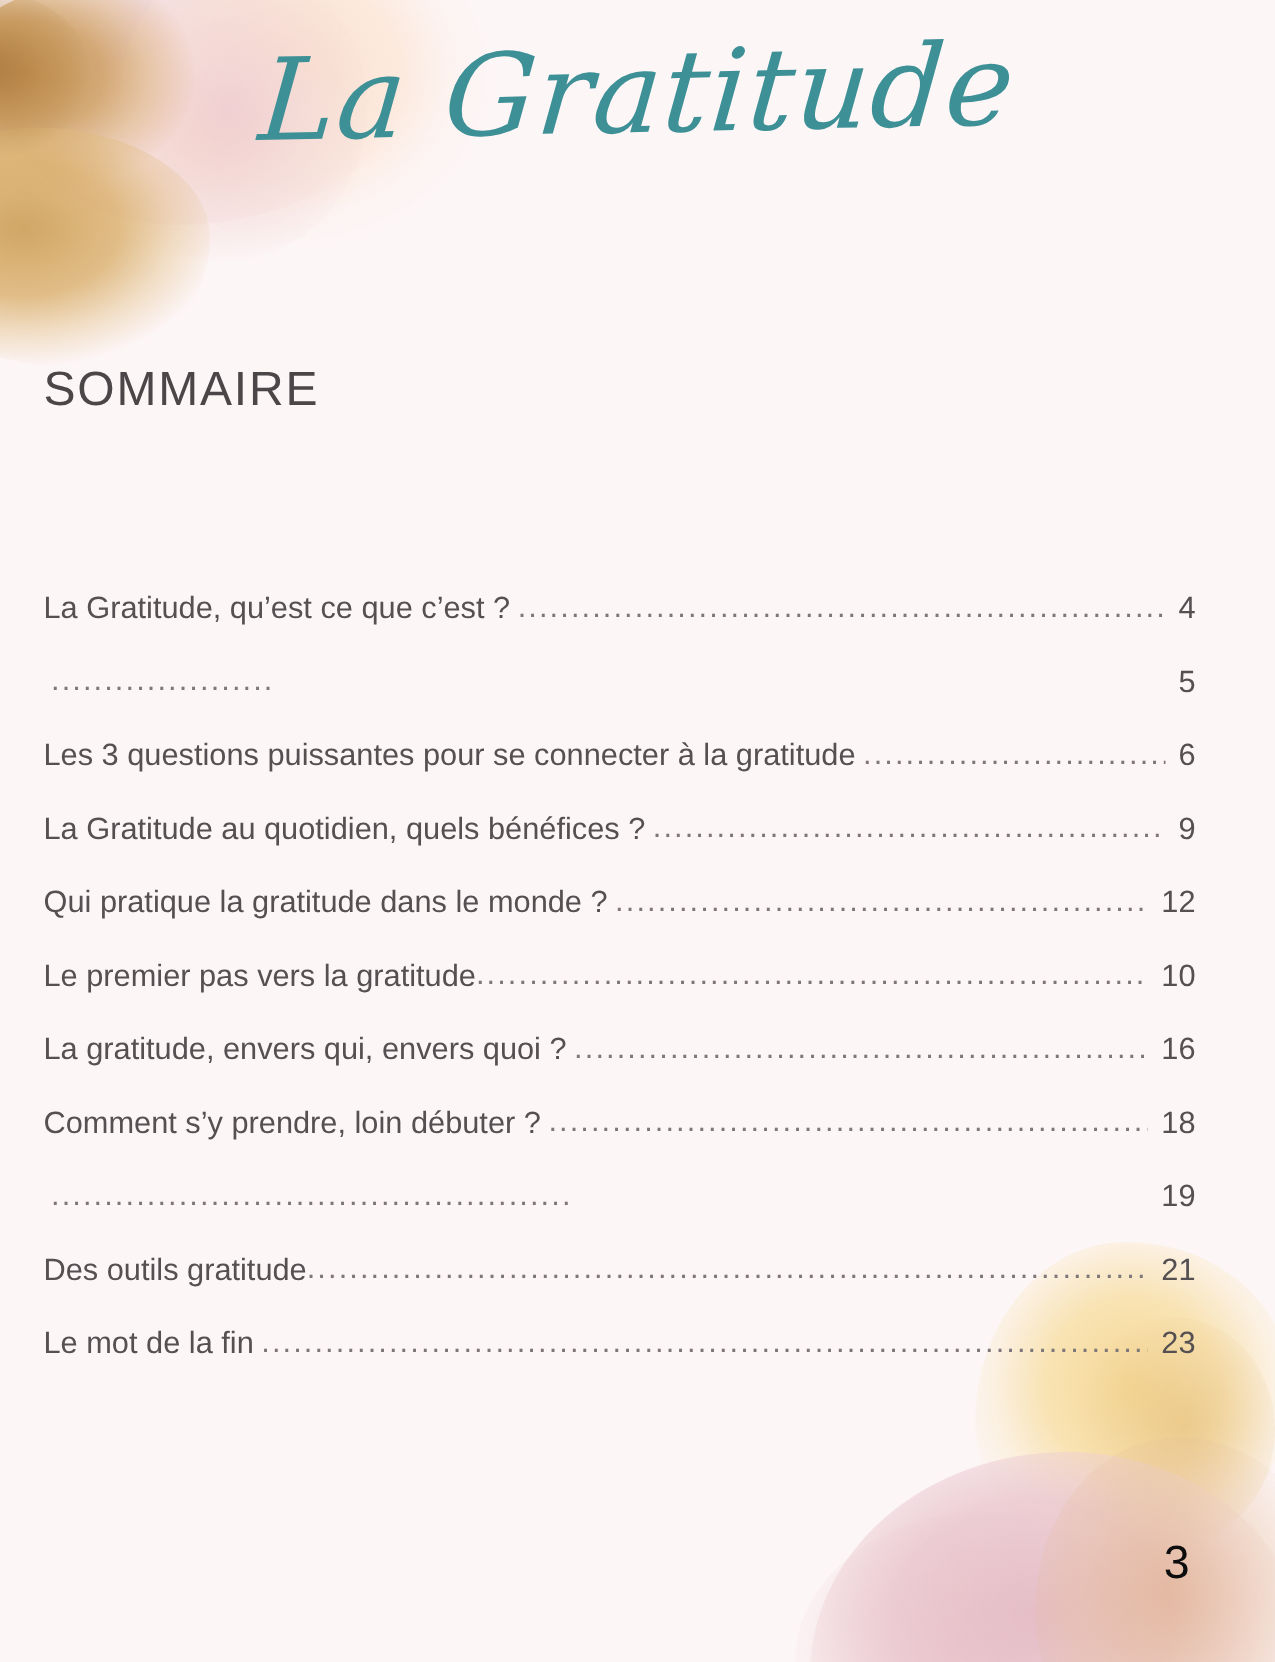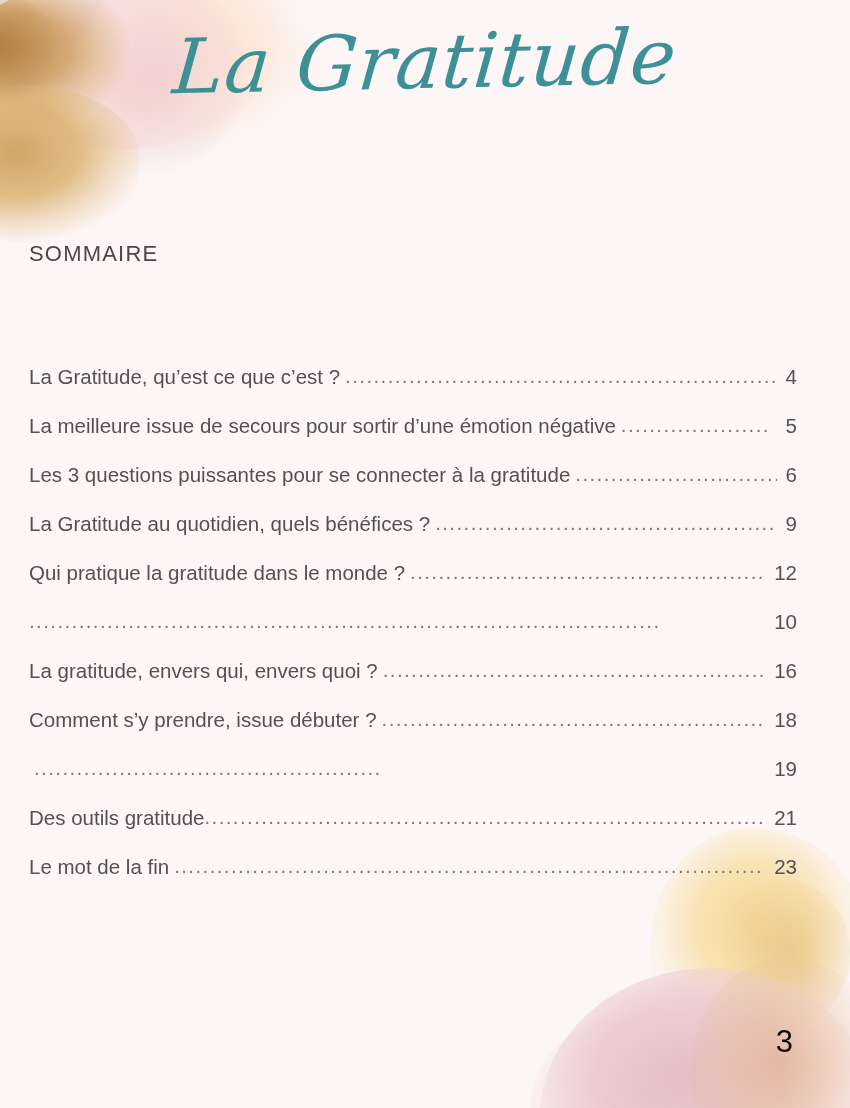--- a/index.html
+++ b/index.html
@@ -180,38 +180,38 @@
     letter-spacing: 1px;
     line-height: 1.15;
     transform: skewX(-6deg) rotate(-1.2deg);
   }
 
   
   .sommaire {
     position: absolute;
     left: 29px;
     top: 241px;
-    font-size: 22px;
+    font-size: 32px;
     letter-spacing: 1.2px;
     color: #4b4648;
     font-weight: 400;
     z-index: 5;
   }
 
   
   .toc {
     position: absolute;
     left: 29px;
     top: 367px;
     width: 768px;
     z-index: 5;
   }
   .toc-row {
     display: flex;
-    align-items: flex-start;
+    align-items: flex-end;
     font-size: 20.5px;
     color: #555052;
     line-height: 1;
     height: 49px;
     white-space: nowrap;
   }
   .toc-label {
     flex: 0 0 auto;
   }
   .toc-dots {
@@ -277,50 +277,50 @@
 
   <div class="sommaire">SOMMAIRE</div>
 
   <div class="toc" id="toc-list">
       <div class="toc-row">
         <span class="toc-label">La Gratitude, qu’est ce que c’est ?</span>
         <span class="toc-dots spaced">................................................................................................</span>
         <span class="toc-page">4</span>
       </div>
       <div class="toc-row">
-        <span class="toc-label">La meilleure issue de secours pour sortir d’une émotion négative</span>
         <span class="toc-dots spaced">.....................</span>
         <span class="toc-page">5</span>
       </div>
       <div class="toc-row">
         <span class="toc-label">Les 3 questions puissantes pour se connecter à la gratitude</span>
         <span class="toc-dots spaced">..............................</span>
         <span class="toc-page">6</span>
       </div>
       <div class="toc-row">
         <span class="toc-label">La Gratitude au quotidien, quels bénéfices ?</span>
         <span class="toc-dots spaced">..........................................................</span>
         <span class="toc-page">9</span>
       </div>
       <div class="toc-row">
         <span class="toc-label">Qui pratique la gratitude dans le monde ?</span>
         <span class="toc-dots spaced">............................................................</span>
         <span class="toc-page">12</span>
       </div>
       <div class="toc-row">
+        <span class="toc-label">Le premier pas vers la gratitude</span>
         <span class="toc-dots tight">.........................................................................................</span>
         <span class="toc-page">10</span>
       </div>
       <div class="toc-row">
         <span class="toc-label">La gratitude, envers qui, envers quoi ?</span>
         <span class="toc-dots spaced">..............................................................</span>
         <span class="toc-page">16</span>
       </div>
       <div class="toc-row">
-        <span class="toc-label">Comment s’y prendre, issue débuter ?</span>
+        <span class="toc-label">Comment s’y prendre, loin débuter ?</span>
         <span class="toc-dots spaced">...............................................................</span>
         <span class="toc-page">18</span>
       </div>
       <div class="toc-row">
         <span class="toc-dots spaced">.................................................</span>
         <span class="toc-page">19</span>
       </div>
       <div class="toc-row">
         <span class="toc-label">Des outils gratitude</span>
         <span class="toc-dots tight">.........................................................................................................</span>

